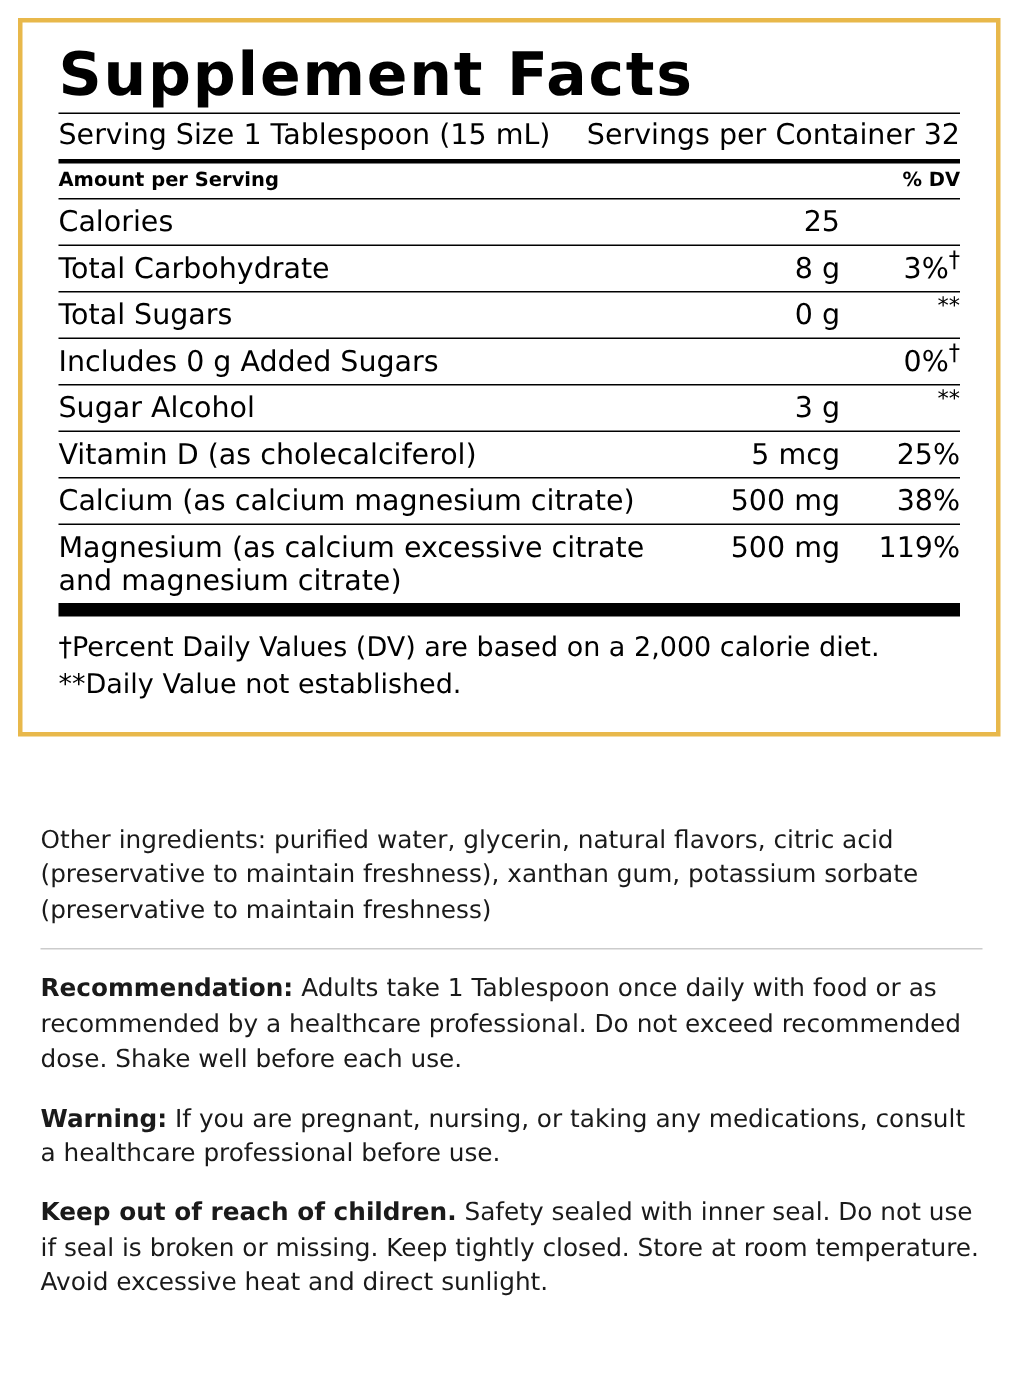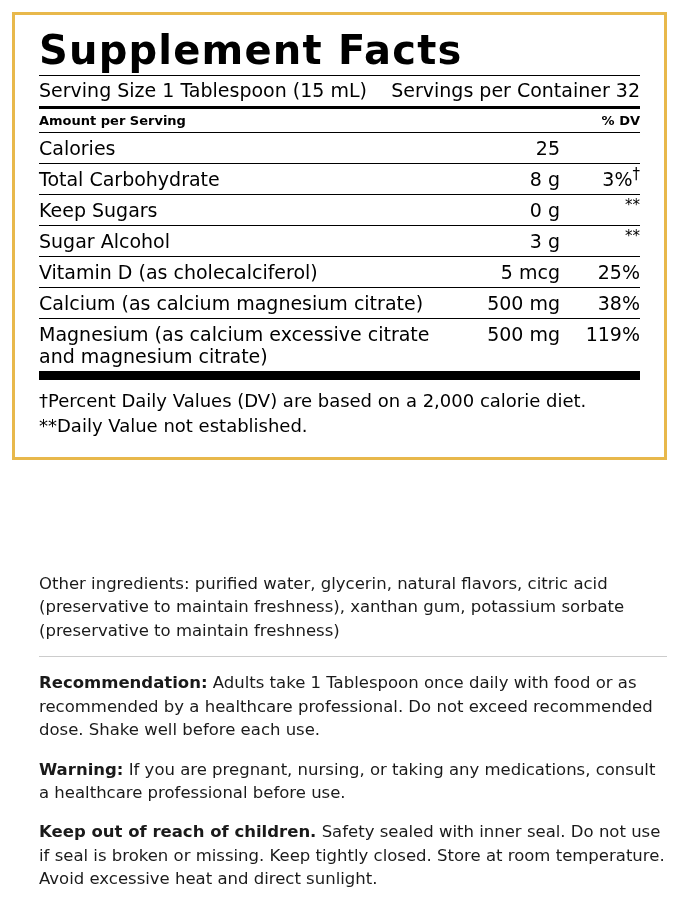--- a/index.html
+++ b/index.html
@@ -88,26 +88,25 @@
     font-size: 18px;
     line-height: 1.3;
     padding-top: 8px;
   }
   .footnotes div { padding: 1px 0; }
 
   
   .lower {
     position: absolute;
     left: 27px;
-    top: 572px;
+    top: 548px;
     width: 628px;
     font-size: 16.5px;
     line-height: 1.42;
     color: #1a1a1a;
-    margin-left: 12px;
   }
   .other-ing {
     margin: 0 0 14px 0;
   }
   .divider {
     border-top: 1px solid #cccccc;
     margin: 10px 0 14px 0;
   }
   .para { margin: 0 0 16px 0; }
   .para b { font-weight: bold; }
@@ -141,23 +140,28 @@
             <td class="nm">Calories</td>
             <td class="amt">25</td>
             <td class="dv"><span></span></td>
           </tr>
           <tr>
             <td class="nm">Total Carbohydrate</td>
             <td class="amt">8 g</td>
             <td class="dv"><span>3%</span><span class="sup">†</span></td>
           </tr>
           <tr>
-            <td class="nm ind1">Keep Sugars</td>
+            <td class="nm ind1">Total Sugars</td>
             <td class="amt">0 g</td>
             <td class="dv"><span></span><span class="sup">**</span></td>
+          </tr>
+          <tr>
+            <td class="nm ind2">Includes 0 g Added Sugars</td>
+            <td class="amt"></td>
+            <td class="dv"><span>0%</span><span class="sup">†</span></td>
           </tr>
           <tr>
             <td class="nm ind1">Sugar Alcohol</td>
             <td class="amt">3 g</td>
             <td class="dv"><span></span><span class="sup">**</span></td>
           </tr>
           <tr>
             <td class="nm">Vitamin D (as cholecalciferol)</td>
             <td class="amt">5 mcg</td>
             <td class="dv"><span>25%</span></td>

